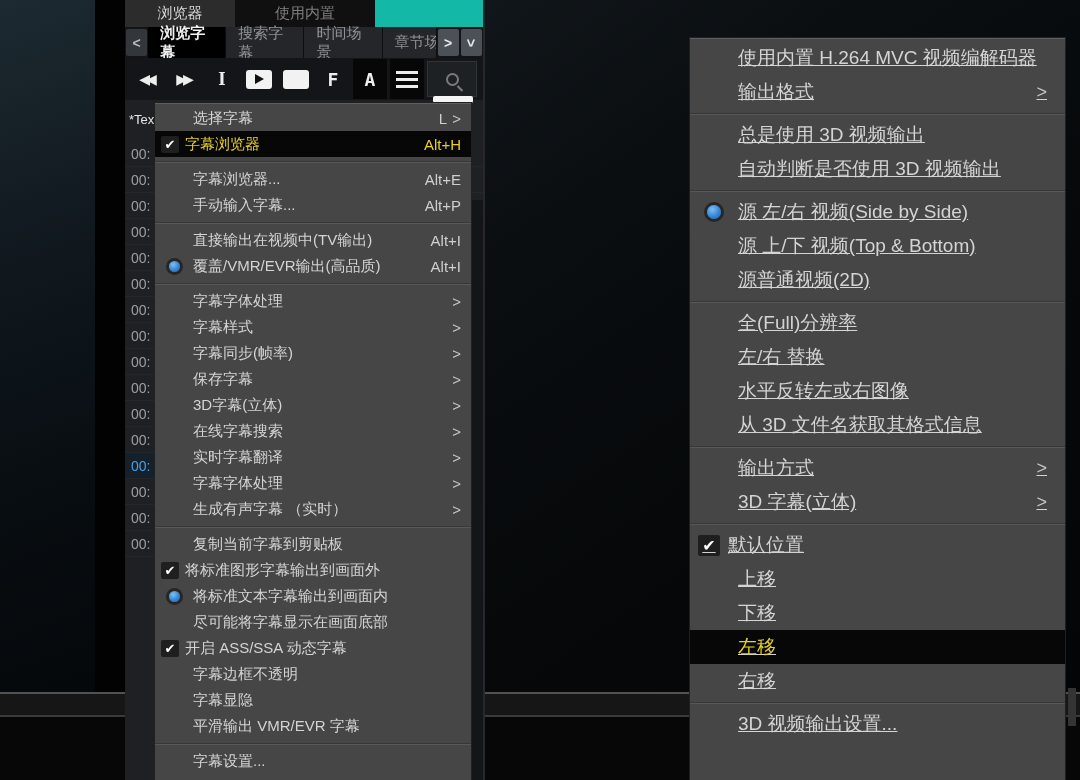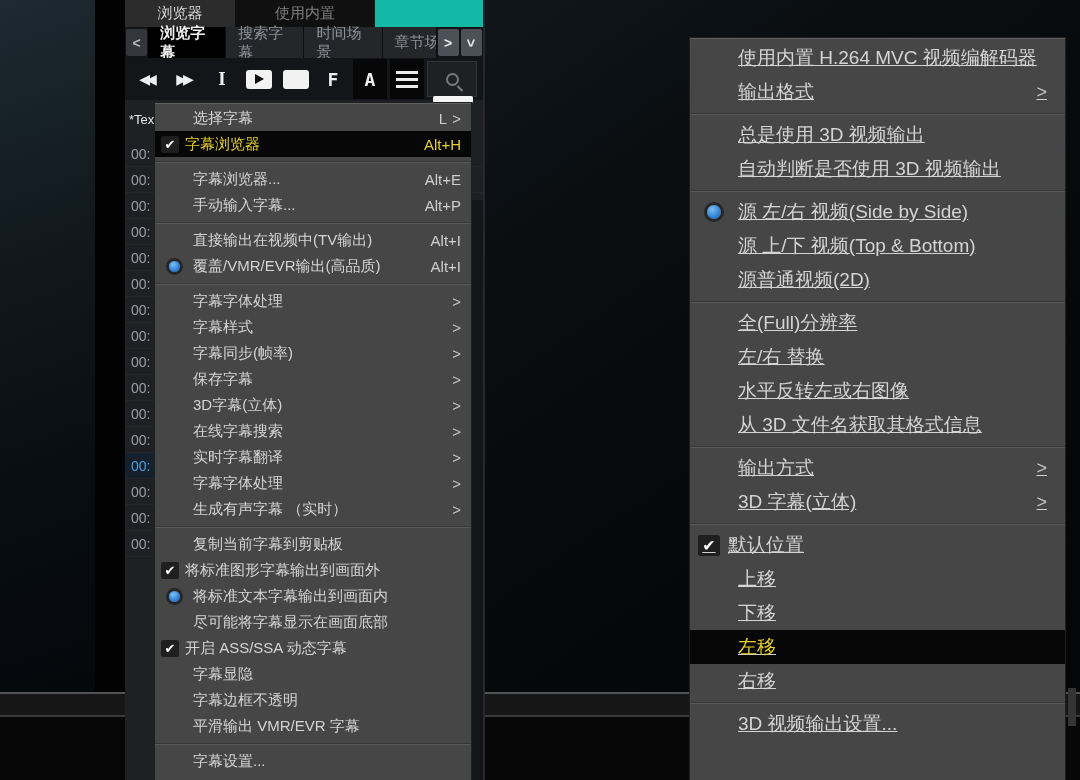--- a/index.html
+++ b/index.html
@@ -307,27 +307,27 @@
         <span class="mi-arrow"></span>
       </div>
       <div class="menu-row">
         <span class="mi-icon mi-check">✔</span>
         <span class="mi-label">开启 ASS/SSA 动态字幕</span>
         <span class="mi-shortcut"></span>
         <span class="mi-arrow"></span>
       </div>
       <div class="menu-row">
         <span class="mi-icon"></span>
+        <span class="mi-label">字幕边框不透明</span>
+        <span class="mi-shortcut"></span>
+        <span class="mi-arrow"></span>
+      </div>
+      <div class="menu-row">
+        <span class="mi-icon"></span>
         <span class="mi-label">字幕显隐</span>
-        <span class="mi-shortcut"></span>
-        <span class="mi-arrow"></span>
-      </div>
-      <div class="menu-row">
-        <span class="mi-icon"></span>
-        <span class="mi-label">字幕边框不透明</span>
         <span class="mi-shortcut"></span>
         <span class="mi-arrow"></span>
       </div>
       <div class="menu-row">
         <span class="mi-icon"></span>
         <span class="mi-label">平滑输出 VMR/EVR 字幕</span>
         <span class="mi-shortcut"></span>
         <span class="mi-arrow"></span>
       </div>
       <div class="menu-sep"></div>

